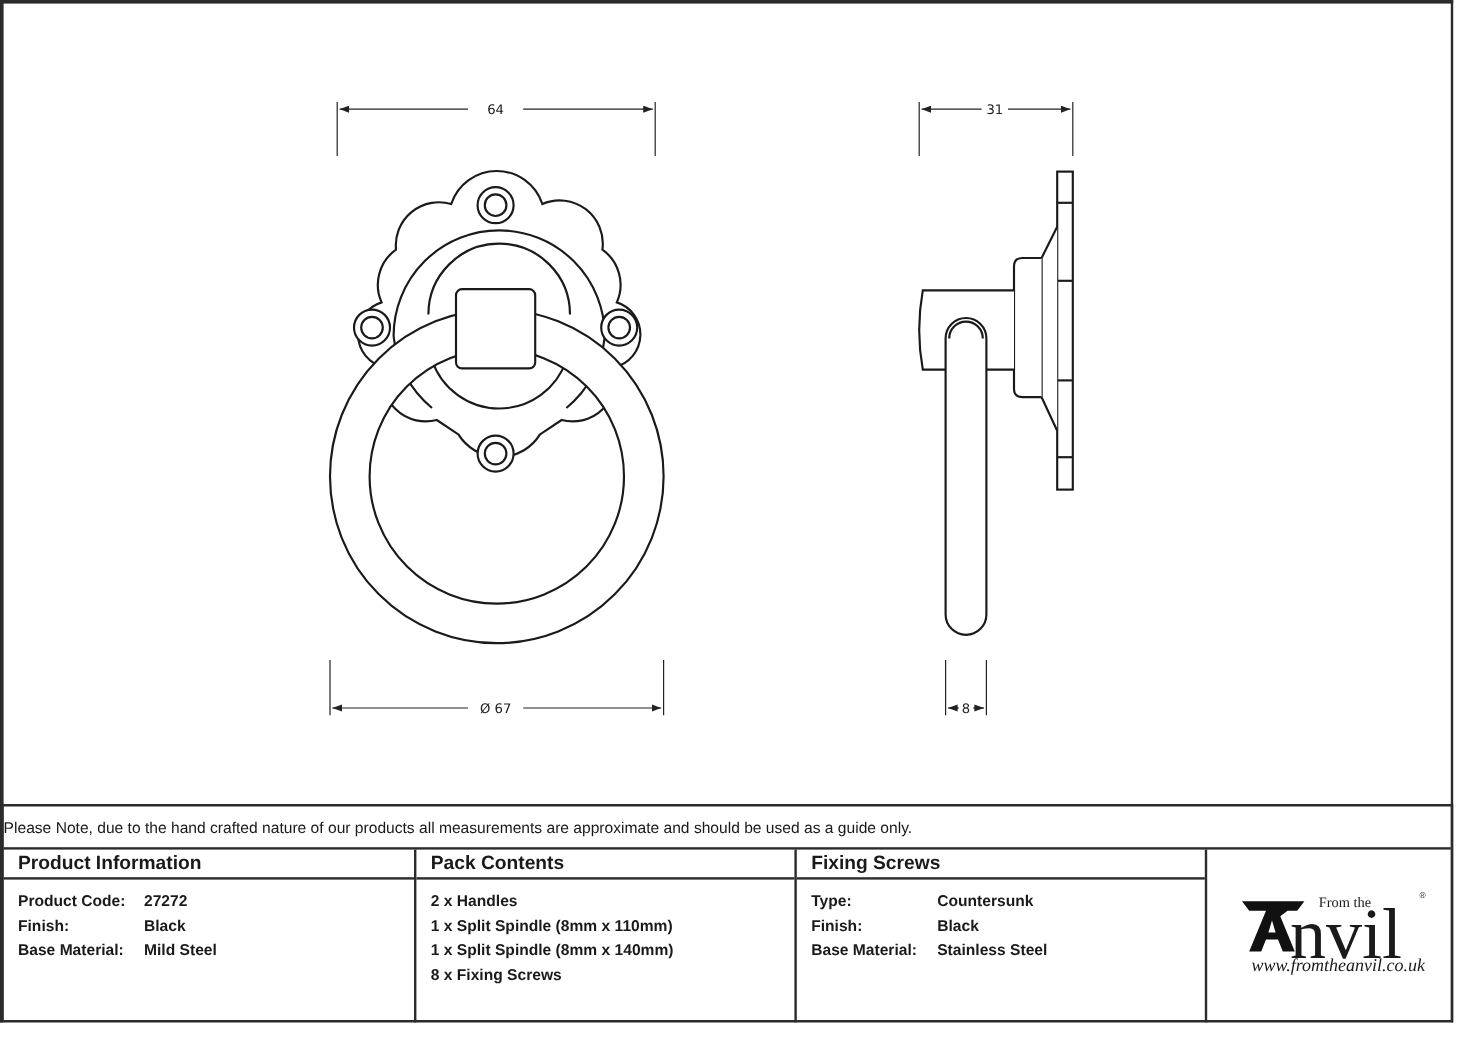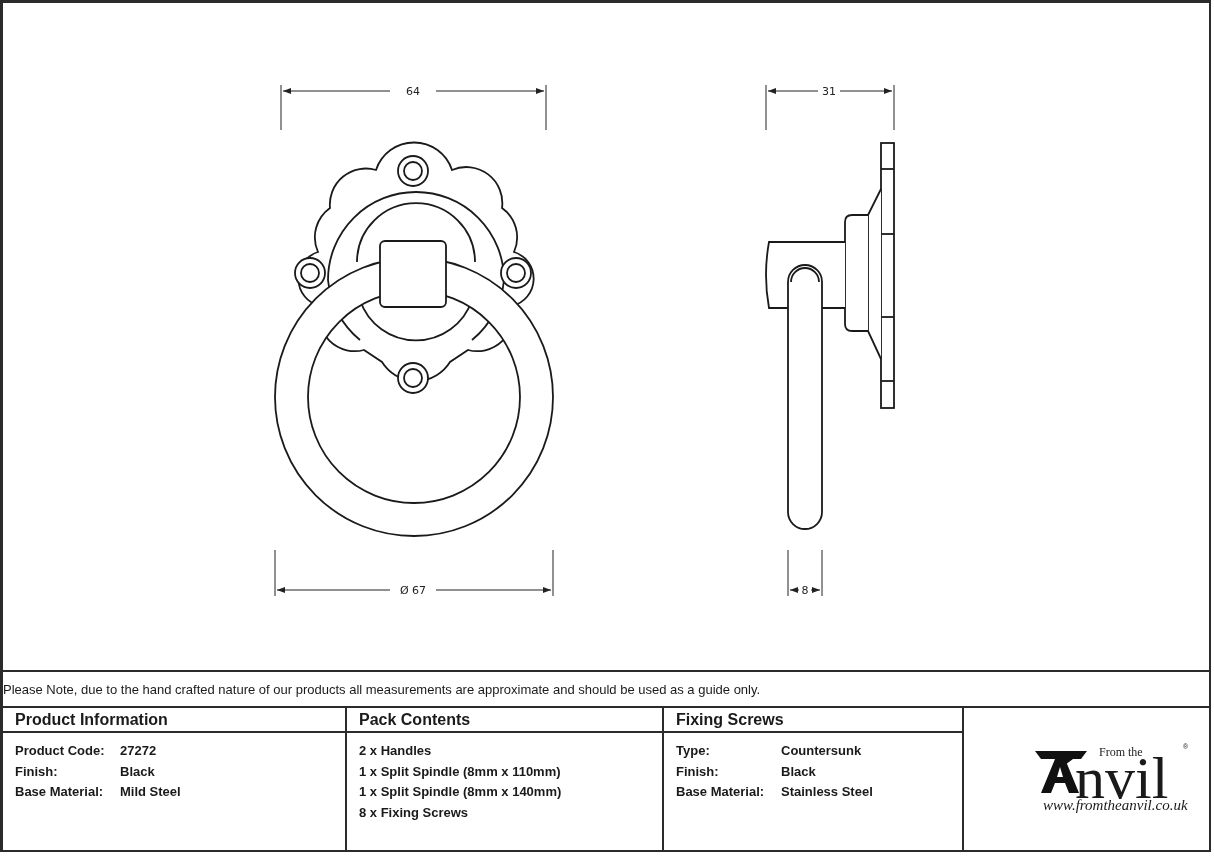--- a/index.html
+++ b/index.html
@@ -9,21 +9,21 @@
   .dim-text { font-family:"DejaVu Sans", sans-serif; font-size:11px; fill:#222; }
   .info { position:absolute; left:0; top:670px; width:1211px; height:182px; box-sizing:border-box; border-top:2px solid #2b2b2b; border-bottom:2px solid #2b2b2b; border-left:3px solid #2b2b2b; border-right:2px solid #2b2b2b; }
   .note { position:absolute; left:0; top:0; width:100%; height:36px; border-bottom:2px solid #2b2b2b; box-sizing:border-box; font-size:13px; line-height:36px; }
   .col { position:absolute; top:36px; height:144px; box-sizing:border-box; }
   .col-head { height:25px; border-bottom:2px solid #2b2b2b; box-sizing:border-box; font-size:16px; line-height:24px; padding-left:12px;font-weight:bold; }
   .col-body { padding:8px 0 0 12px; font-size:13px;font-weight:bold; }
   .row { height:20.5px; line-height:20.5px; display:flex; }
   .row .k { width:105px; flex:none; }
   .c1 { left:0; width:344px; border-right:2px solid #2b2b2b; }
   .c2 { left:344px; width:317px; border-right:2px solid #2b2b2b; }
-  .c3 { left:661px; width:300px; border-right:2px solid #2b2b2b; }
+  .c3 { left:661px; width:342px; border-right:2px solid #2b2b2b; }
   .c4 { left:998px; width:208px; }
   .logo { position:absolute; left:34px; top:37px; width:150px; height:70px; }
   .logo-from { position:absolute; left:64px; top:0; font-family:"Liberation Serif", serif; font-size:12px; }
   .logo-anvil { position:absolute; left:38px; top:0px; font-family:"Liberation Serif", serif; font-size:60px; line-height:50px; letter-spacing:0px; }
   .logo-url { position:absolute; left:8px; top:52px; font-family:"Liberation Serif", serif; font-style:italic; font-size:15px; }
   .logo-reg { position:absolute; left:148px; top:-2px; font-size:7px; }
 </style>
 </head>
 <body>
 

